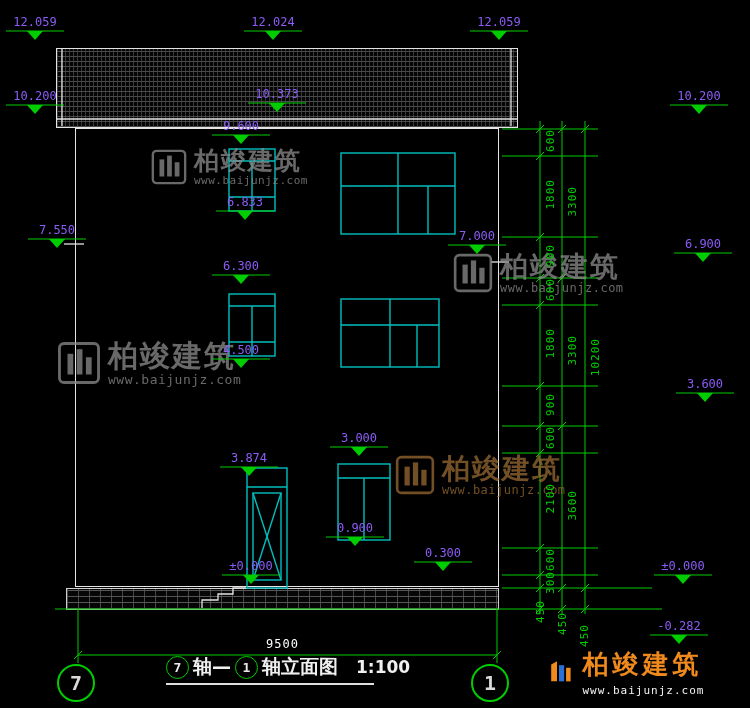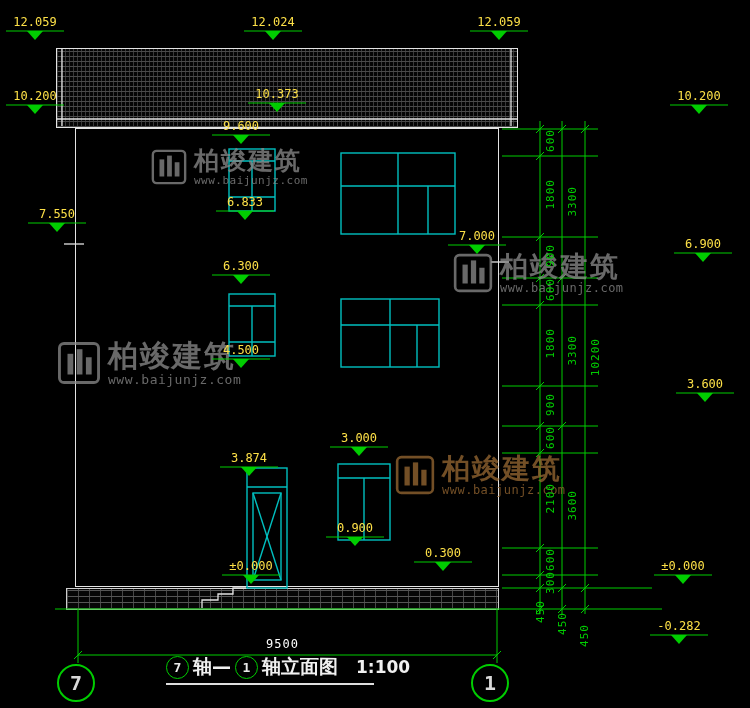--- a/index.html
+++ b/index.html
@@ -14,21 +14,21 @@
   .building{position:absolute;left:75px;top:128px;width:422px;height:457px;
         border:1.5px solid #e4e4e4;background:#000;}
   .plinth{position:absolute;left:66px;top:588px;width:431px;height:20px;
         border:1px solid #cfcfcf;background-color:#060606;
         background-image:
           repeating-linear-gradient(0deg,#565656 0 1px,transparent 1px 6px),
           repeating-linear-gradient(90deg,#474747 0 1px,transparent 1px 11px);}
   svg.ovl{position:absolute;left:0;top:0;}
   svg.win{position:absolute;}
   
-  .lvl{position:absolute;width:58px;text-align:center;color:#fde047;
+  .lvl{position:absolute;width:58px;text-align:center;color:#8b5cf6;
        font:12px/13px "DejaVu Sans Mono",monospace;}
   .lvl svg{display:block;margin-top:1px;}
   .lvl line{stroke:#00cd00;stroke-width:1.2;}
   .lvl path{fill:#00cd00;}
   
   .vd{position:absolute;writing-mode:vertical-rl;transform:rotate(180deg);
       color:#00cd00;font:11px "DejaVu Sans Mono",monospace;letter-spacing:1px;}
   .hd{position:absolute;color:#ffffff;font:12px "DejaVu Sans Mono",monospace;letter-spacing:1px;}
   
   .bubble{position:absolute;width:34px;height:34px;border:2px solid #00cd00;border-radius:50%;
@@ -253,21 +253,21 @@
         <path d="M21 1 L37 1 L29 10 Z"></path>
       </svg>
     </div>
   <div class="lvl" style="left:216px;top:196px">
       <div>6.833</div>
       <svg width="58" height="11">
         <line x1="0" y1="1" x2="58" y2="1"></line>
         <path d="M21 1 L37 1 L29 10 Z"></path>
       </svg>
     </div>
-  <div class="lvl" style="left:28px;top:208px">
+  <div class="lvl" style="left:28px;top:224px">
       <div>7.550</div>
       <svg width="58" height="11">
         <line x1="0" y1="1" x2="58" y2="1"></line>
         <path d="M21 1 L37 1 L29 10 Z"></path>
       </svg>
     </div>
   <div class="lvl" style="left:448px;top:230px">
       <div>7.000</div>
       <svg width="58" height="11">
         <line x1="0" y1="1" x2="58" y2="1"></line>
@@ -376,14 +376,25 @@
 
   <div class="title">
     <span class="circ">7</span>
     <span>轴—</span>
     <span class="circ">1</span>
     <span>轴立面图</span>
     <span class="scale">1:100</span>
   </div>
   <div class="title-line"></div>
 
+  <div class="logo">
+    <svg width="42" height="42" viewBox="0 0 44 44">
+      <path d="M8 38 V12 L17 7 V38 Z" fill="#f08a1d"></path>
+      <rect x="20" y="13" width="8" height="25" fill="#2a6fd4"></rect>
+      <rect x="31" y="17" width="7" height="21" fill="#f08a1d"></rect>
+    </svg>
+    <span class="wm-body">
+      <span class="lg-t">柏竣建筑</span>
+      <span class="lg-u">www.baijunjz.com</span>
+    </span>
+  </div>
 
 </div>
 
 </body></html>

